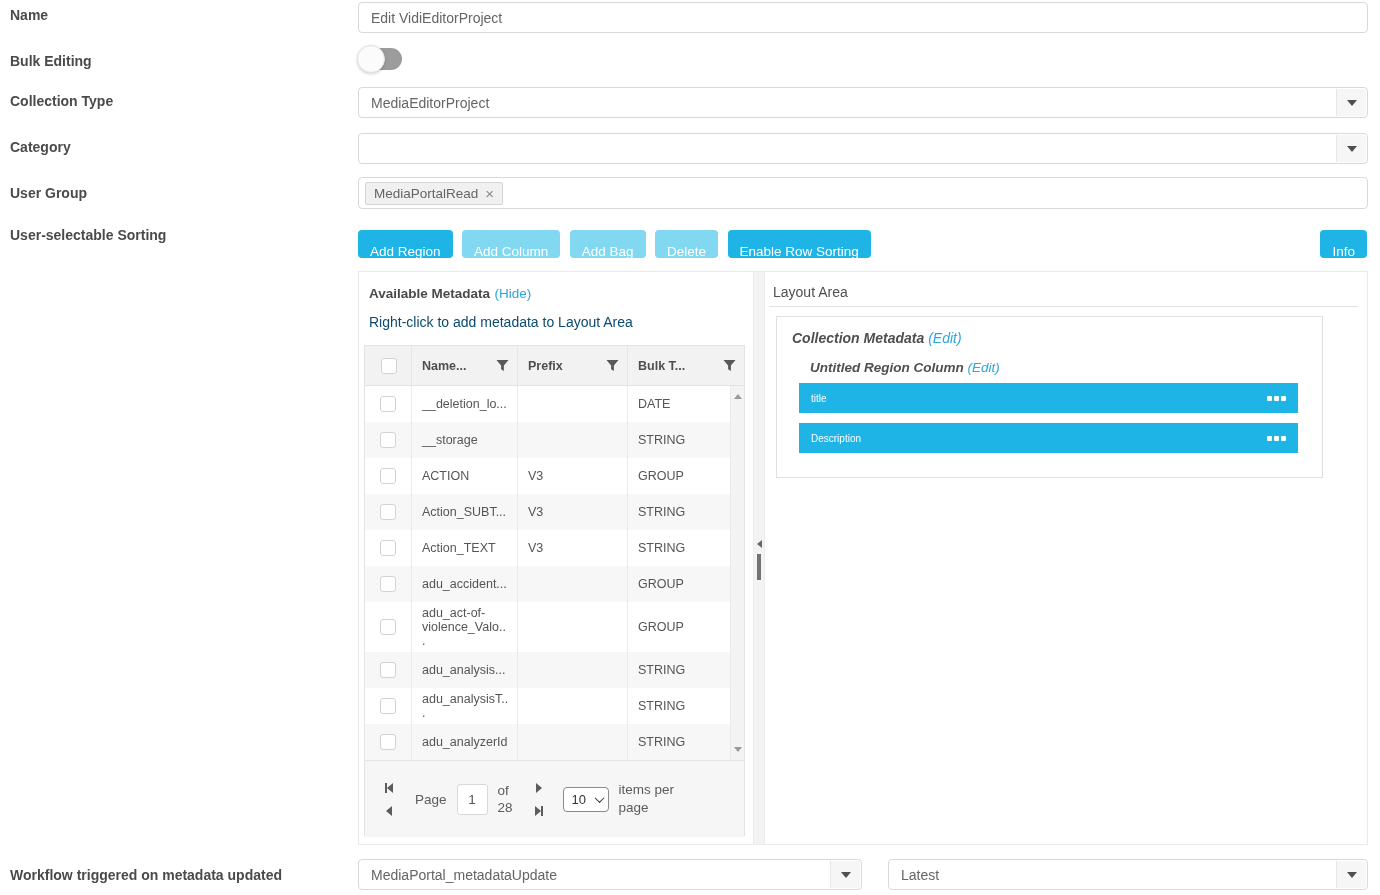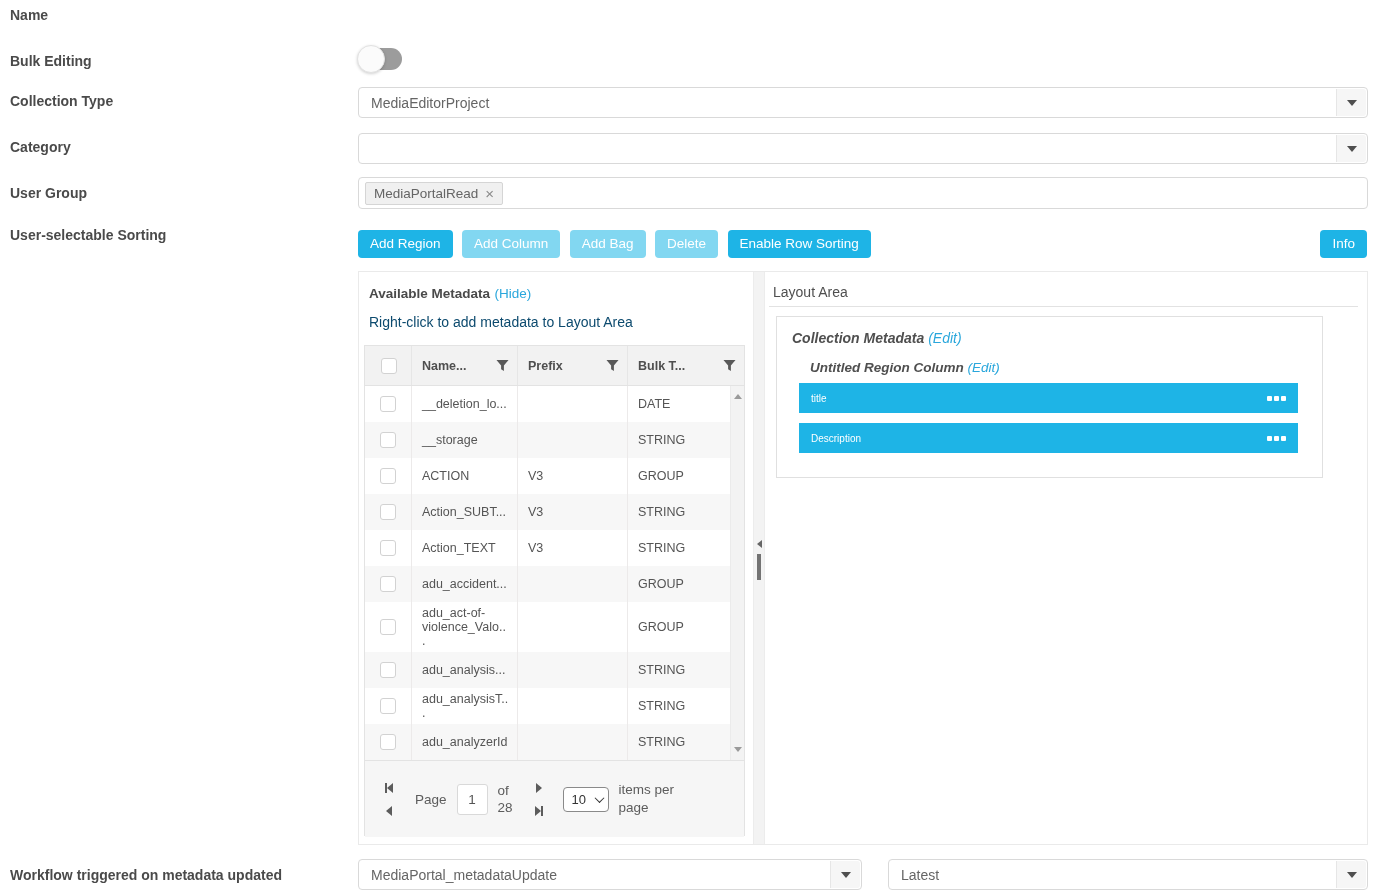--- a/index.html
+++ b/index.html
@@ -25,21 +25,21 @@
   .toggle .knob{position:absolute;left:-3px;top:-3px;width:28px;height:28px;border-radius:50%;
         background:#fbfbfb;border:1px solid #e2e2e2;box-shadow:0 1px 3px rgba(0,0,0,.18);}
 
   
   .tag{display:inline-flex;align-items:center;gap:7px;height:23px;background:#f0f0f0;border:1px solid #d5d5d5;
        border-radius:2px;padding:0 8px;font-size:13.5px;color:#656565;}
   .tag .x{color:#8a8a8a;font-size:15px;line-height:1;cursor:pointer;}
 
   
   .toolbar{position:absolute;left:358px;top:230px;width:1010px;height:28px;}
-  .btn{display:inline-block;height:28px;line-height:28px;padding:0 12px;margin-right:5px;border-radius:4px;
+  .btn{display:inline-block;height:28px;line-height:28px;padding:8px 12px;margin-right:5px;border-radius:4px;
        background:var(--primary);color:#fff;font-size:13.5px;border:none;cursor:pointer;vertical-align:top;}
   .btn.light{background:var(--primary-light);}
   .btn.info{position:absolute;right:1px;margin:0;}
 
   
   .panels{position:absolute;left:358px;top:271px;width:1010px;height:574px;border:1px solid #eaeaea;background:#fff;}
   .left-pane{position:absolute;left:0;top:0;width:394px;height:100%;}
   .pane-title{font-size:13.5px;font-weight:700;color:#4a4a4a;}
   .link{color:var(--link);cursor:pointer;font-weight:400;}
   .hint{position:absolute;left:10px;top:42px;font-size:14px;color:#0c4a6e;white-space:nowrap;}
@@ -109,20 +109,23 @@
 <div class="screen">
 
   <div class="field-label" style="top:7px">Name</div>
   <div class="field-label" style="top:53px">Bulk Editing</div>
   <div class="field-label" style="top:93px">Collection Type</div>
   <div class="field-label" style="top:139px">Category</div>
   <div class="field-label" style="top:185px">User Group</div>
   <div class="field-label" style="top:227px">User-selectable Sorting</div>
   <div class="field-label" style="top:867px">Workflow triggered on metadata updated</div>
 
+  <div class="tbox" style="left:358px;top:2px;width:1010px;height:31px">
+    <span>Edit VidiEditorProject</span>
+  </div>
 
   <div class="toggle">
     <span class="knob"></span>
   </div>
 
   <div class="tbox combo" style="left:358px;top:87px;width:1010px;height:31px">
     <span>MediaEditorProject</span>
     <span class="combo-arrow">
         <i class="tri-down"></i>
       </span>

